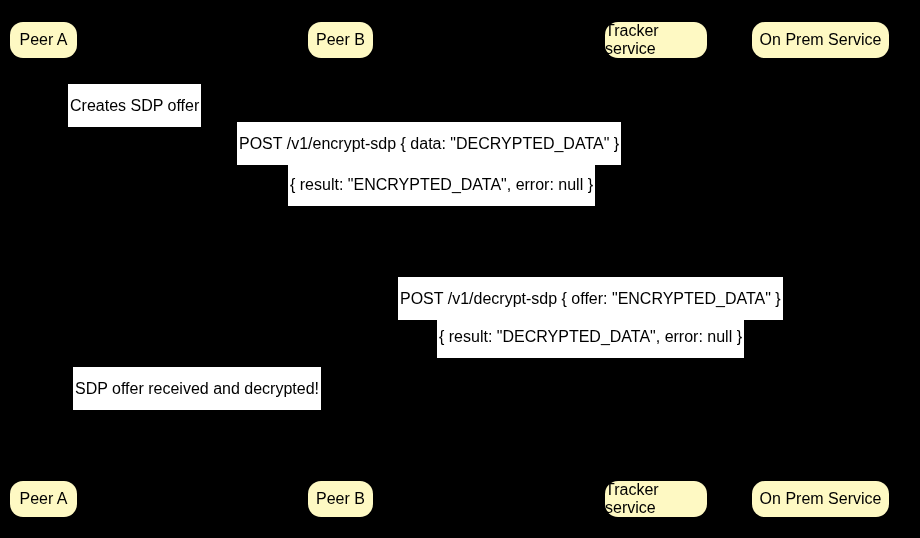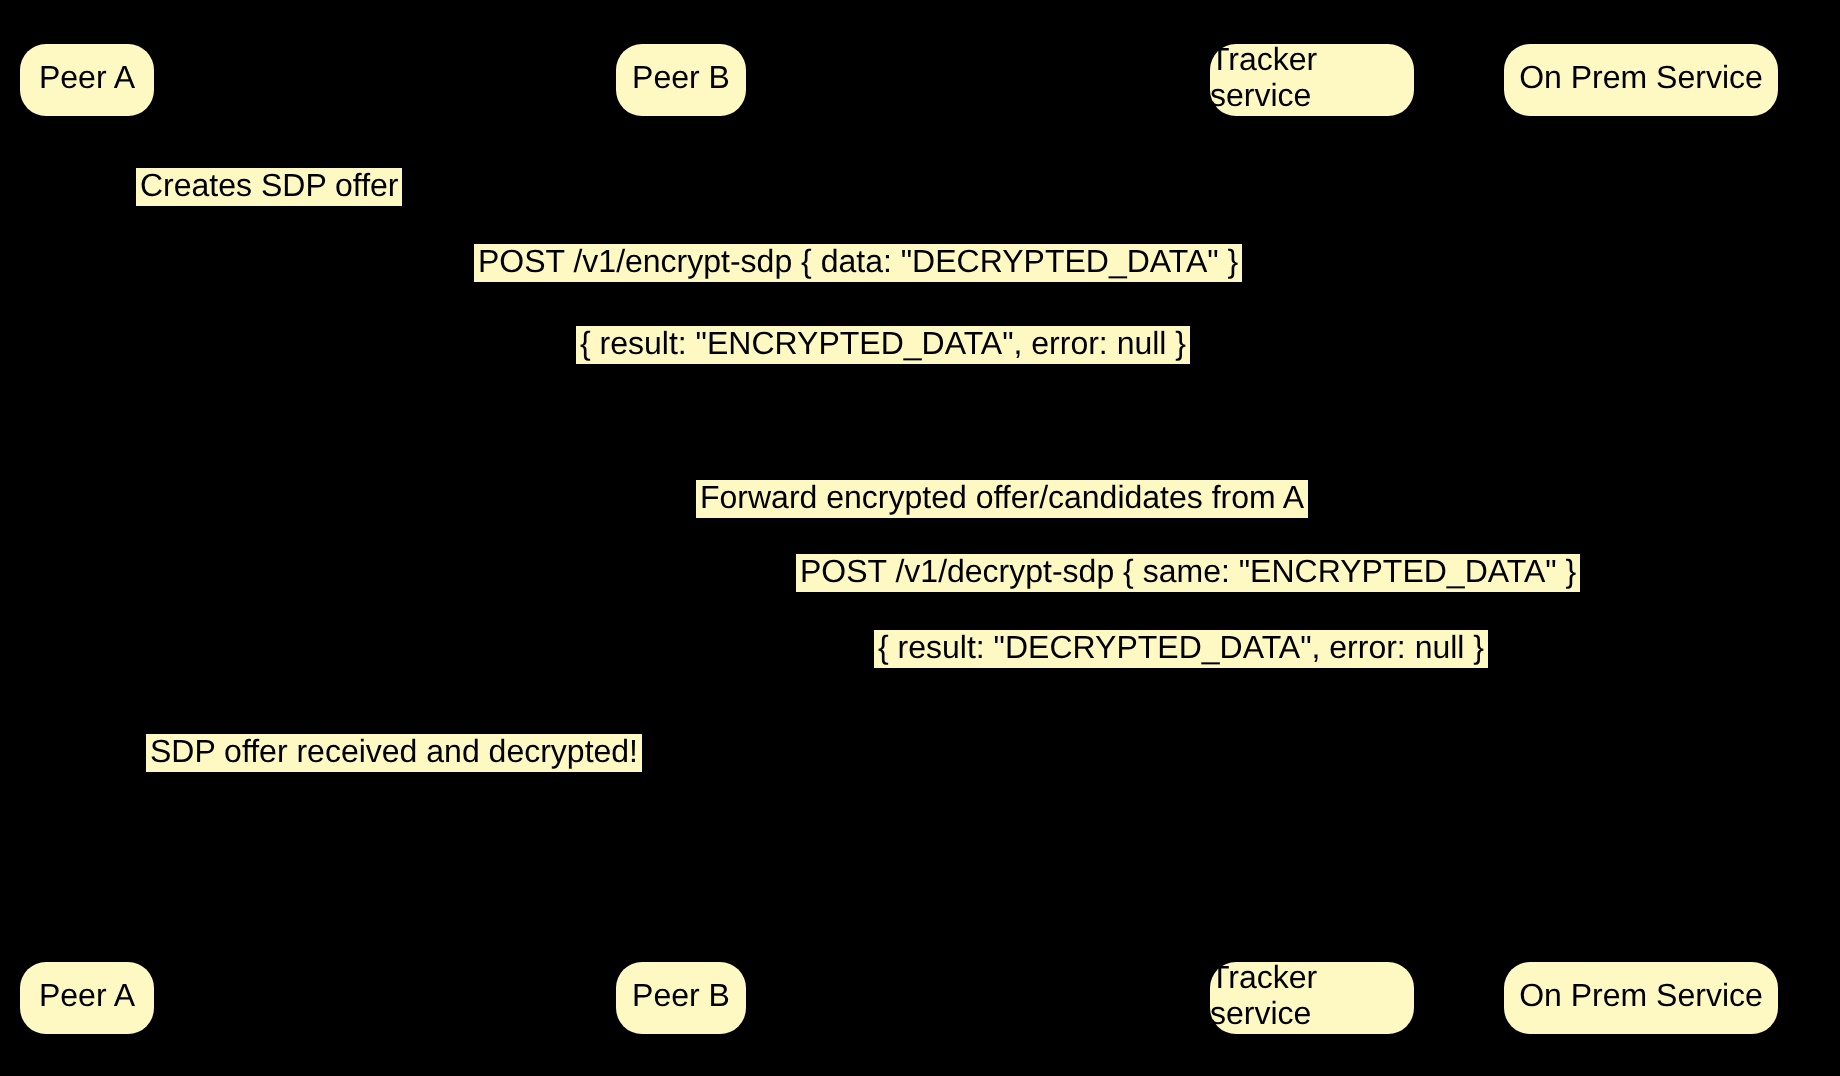--- a/index.html
+++ b/index.html
@@ -34,25 +34,25 @@
   }
   .actor.top { top: 22px; }
   .actor.bottom { top: 481px; }
   .a-peer-a { left: 10px;  width: 67px; }
   .a-peer-b { left: 308px; width: 65px; }
   .a-tracker { left: 605px; width: 102px; }
   .a-onprem { left: 752px; width: 137px; }
 
   .msg {
     position: absolute;
-    background: #fef9c3;
+    background: #ffffff;
     color: #000000;
     font-size: 16px;
     line-height: 19px;
-    padding: 0 2px;
+    padding: 12px 2px;
     white-space: nowrap;
   }
   .m0 { left: 68px;  top: 84px; }
   .m1 { left: 237px; top: 122px; }
   .m2 { left: 288px; top: 163px; }
   .m3 { left: 238px; top: 200px; }
   .m4 { left: 348px; top: 240px; }
   .m5 { left: 398px; top: 277px; }
   .m6 { left: 437px; top: 315px; }
   .m7 { left: 73px;  top: 367px; }
@@ -94,22 +94,21 @@
   <div class="actor top a-tracker">
     <span>Tracker service</span>
   </div>
   <div class="actor top a-onprem">
     <span>On Prem Service</span>
   </div>
 
   <div class="msg m0">Creates SDP offer</div>
   <div class="msg m1">POST /v1/encrypt-sdp { data: "DECRYPTED_DATA" }</div>
   <div class="msg m2">{ result: "ENCRYPTED_DATA", error: null }</div>
-  <div class="msg m4">Forward encrypted offer/candidates from A</div>
-  <div class="msg m5">POST /v1/decrypt-sdp { same: "ENCRYPTED_DATA" }</div>
+  <div class="msg m5">POST /v1/decrypt-sdp { offer: "ENCRYPTED_DATA" }</div>
   <div class="msg m6">{ result: "DECRYPTED_DATA", error: null }</div>
   <div class="msg m7">SDP offer received and decrypted!</div>
 
   <div class="actor bottom a-peer-a">
     <span>Peer A</span>
   </div>
   <div class="actor bottom a-peer-b">
     <span>Peer B</span>
   </div>
   <div class="actor bottom a-tracker">

